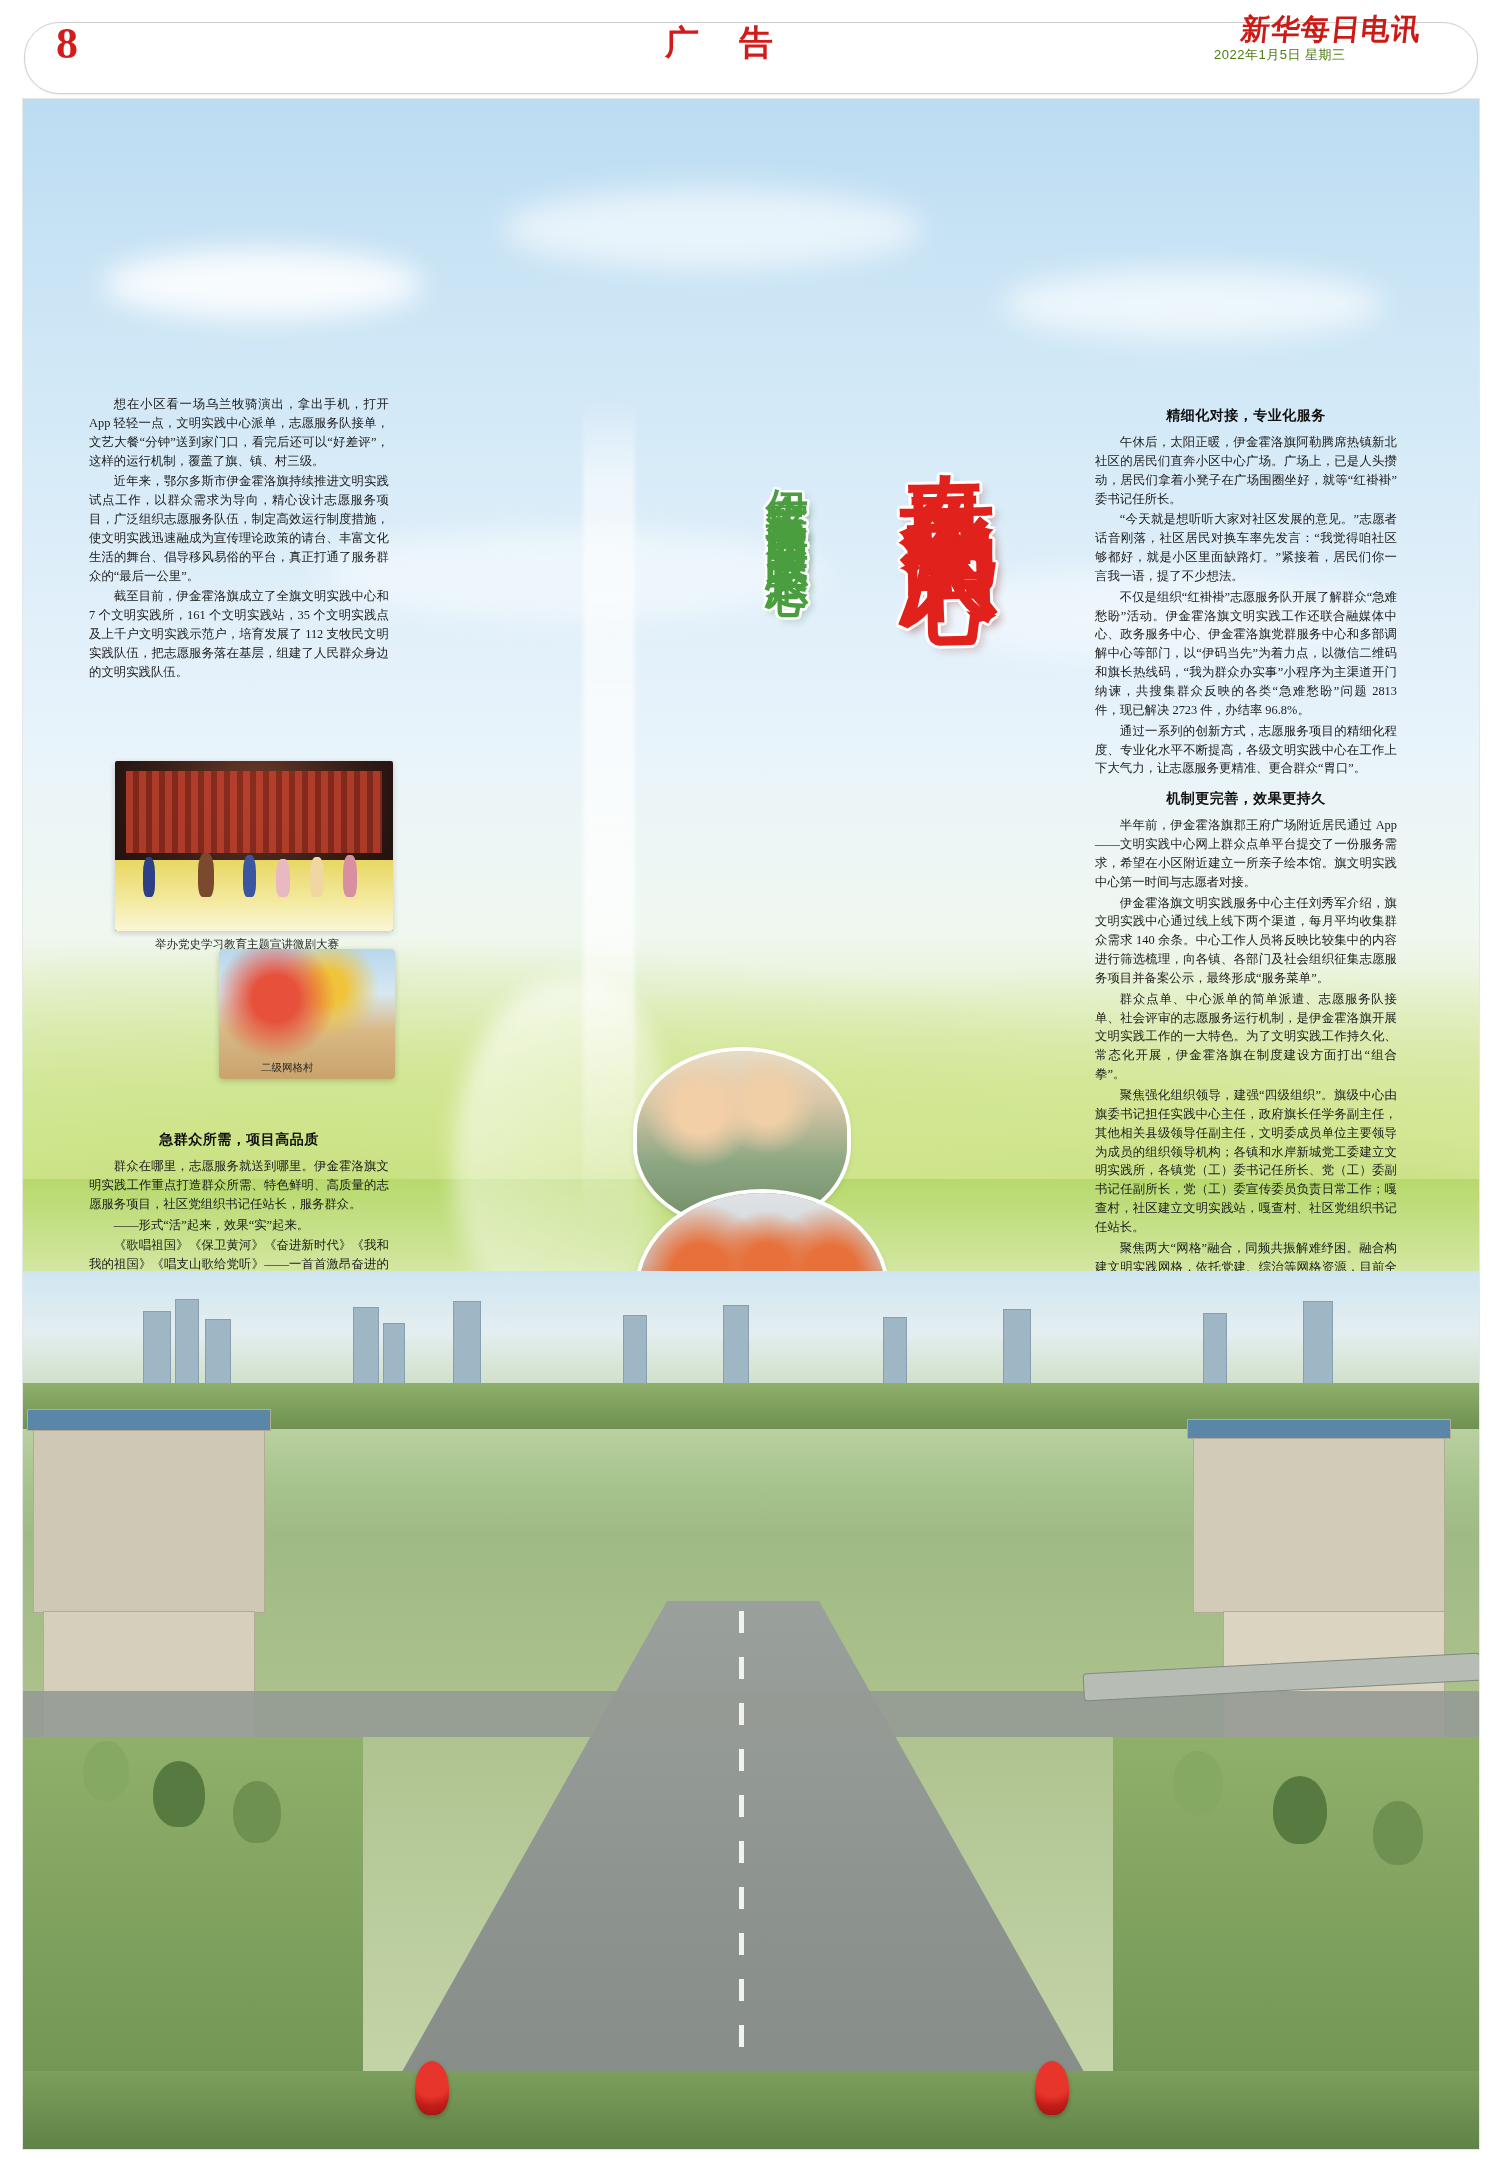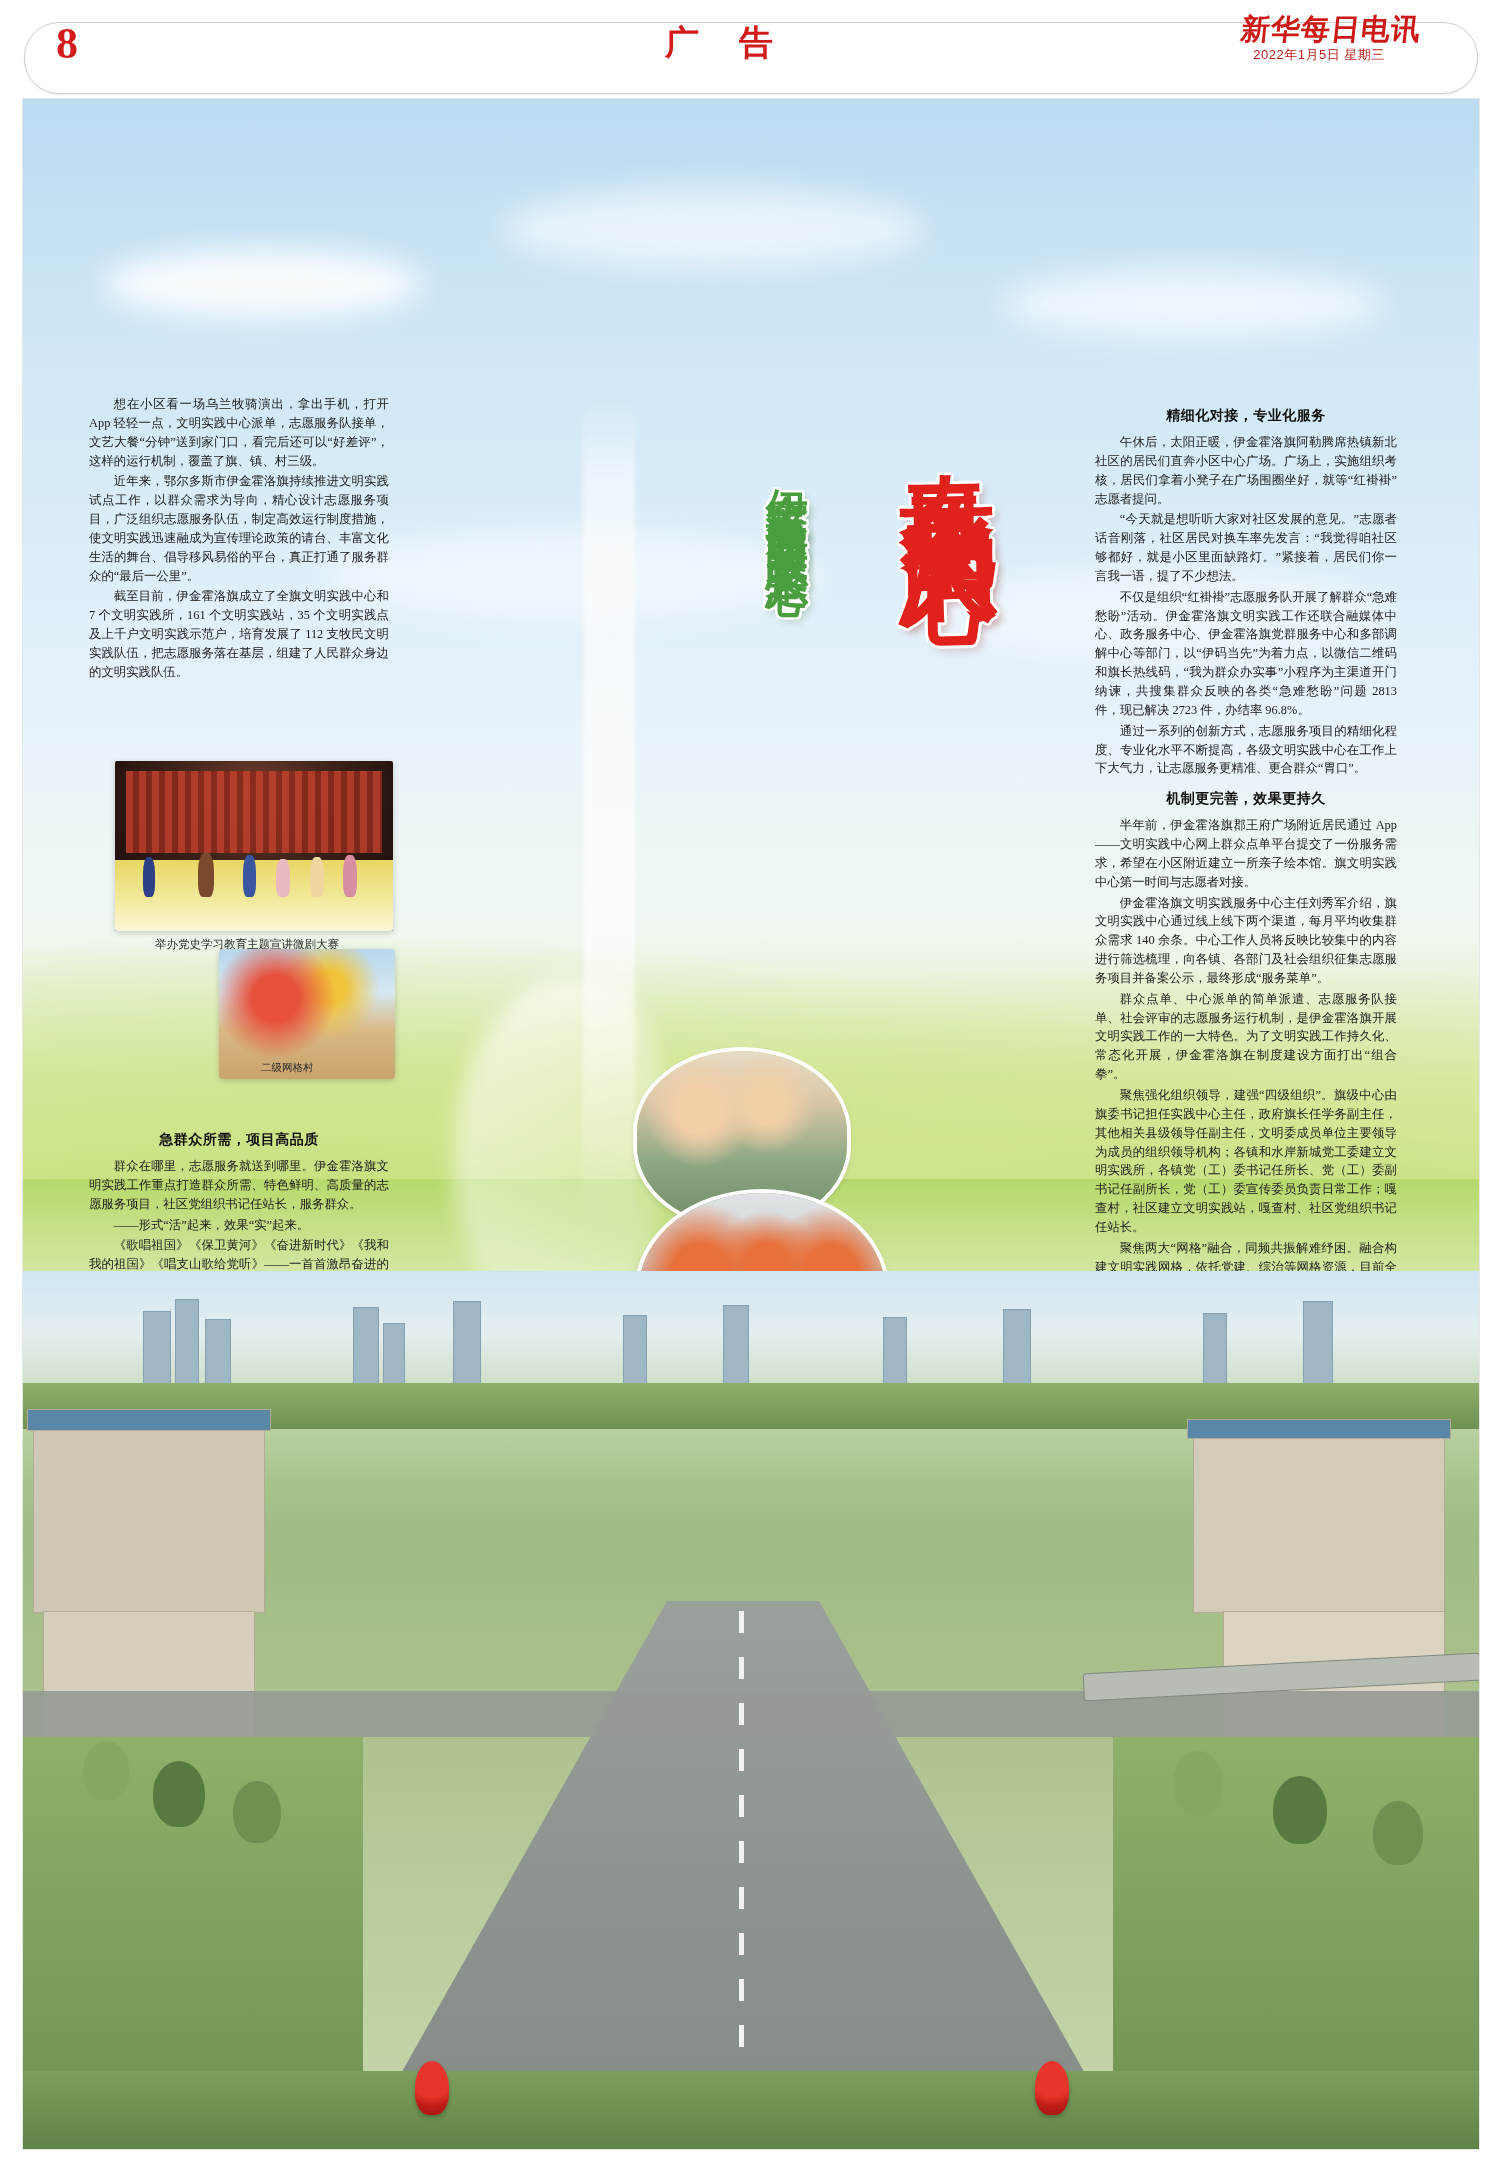--- a/index.html
+++ b/index.html
@@ -27,22 +27,22 @@
     font-family:"DejaVu Serif","Liberation Serif",serif;
     font-size:34px;font-weight:700;color:#d21b1b;letter-spacing:14px;
   }
   #paper-name{
     position:absolute;right:44px;top:10px;width:250px;text-align:center;
     font-size:29px;font-weight:700;color:#cc1a17;letter-spacing:1px;
     font-family:"DejaVu Serif","Liberation Serif",serif;
     transform:skewX(-6deg);
   }
   #paper-date{
-    position:absolute;right:56px;top:46px;width:250px;text-align:center;
-    font-size:13px;color:#b91c1c;letter-spacing:.5px;
+    position:absolute;right:36px;top:46px;width:250px;text-align:left;
+    font-size:13px;color:#4d7c0f;letter-spacing:.5px;
     font-family:"Liberation Sans",sans-serif;
   }
 
   
   #canvas{
     position:absolute;left:22px;top:98px;width:1456px;height:2050px;
     overflow:hidden;
     background:linear-gradient(#bcdcf2 0%,#cfe7f6 12%,#e2f0fa 26%,#eff7fc 38%,#f7fbfd 47%,#ffffff 54%,#ffffff 62%);
     border:1px solid #e6e6e6;
   }
@@ -254,21 +254,21 @@
   <div class="caption" style="left:238px;top:962px;font-size:10.5px;">二级网格村</div>
 
   <div class="photo" id="photo-train"></div>
   <div class="caption" style="left:670px;top:1124px;">亲子培训</div>
 
   <div class="photo" id="photo-sew"></div>
   <div class="caption" style="left:644px;top:1290px;">社区家政技能培训</div>
 
   <div class="col" id="col-right">
     <div class="subhead">精细化对接，专业化服务</div>
-    <p>午休后，太阳正暖，伊金霍洛旗阿勒腾席热镇新北社区的居民们直奔小区中心广场。广场上，实施组织考核，居民们拿着小凳子在广场围圈坐好，就等“红褂褂”志愿者提问。</p>
+    <p>午休后，太阳正暖，伊金霍洛旗阿勒腾席热镇新北社区的居民们直奔小区中心广场。广场上，已是人头攒动，居民们拿着小凳子在广场围圈坐好，就等“红褂褂”委书记任所长。</p>
     <p>“今天就是想听听大家对社区发展的意见。”志愿者话音刚落，社区居民对换车率先发言：“我觉得咱社区够都好，就是小区里面缺路灯。”紧接着，居民们你一言我一语，提了不少想法。</p>
     <p>不仅是组织“红褂褂”志愿服务队开展了解群众“急难愁盼”活动。伊金霍洛旗文明实践工作还联合融媒体中心、政务服务中心、伊金霍洛旗党群服务中心和多部调解中心等部门，以“伊码当先”为着力点，以微信二维码和旗长热线码，“我为群众办实事”小程序为主渠道开门纳谏，共搜集群众反映的各类“急难愁盼”问题 2813 件，现已解决 2723 件，办结率 96.8%。</p>
     <p>通过一系列的创新方式，志愿服务项目的精细化程度、专业化水平不断提高，各级文明实践中心在工作上下大气力，让志愿服务更精准、更合群众“胃口”。</p>
 
     <div class="subhead">机制更完善，效果更持久</div>
     <p>半年前，伊金霍洛旗郡王府广场附近居民通过 App ——文明实践中心网上群众点单平台提交了一份服务需求，希望在小区附近建立一所亲子绘本馆。旗文明实践中心第一时间与志愿者对接。</p>
     <p>伊金霍洛旗文明实践服务中心主任刘秀军介绍，旗文明实践中心通过线上线下两个渠道，每月平均收集群众需求 140 余条。中心工作人员将反映比较集中的内容进行筛选梳理，向各镇、各部门及社会组织征集志愿服务项目并备案公示，最终形成“服务菜单”。</p>
     <p>群众点单、中心派单的简单派遣、志愿服务队接单、社会评审的志愿服务运行机制，是伊金霍洛旗开展文明实践工作的一大特色。为了文明实践工作持久化、常态化开展，伊金霍洛旗在制度建设方面打出“组合拳”。</p>
     <p>聚焦强化组织领导，建强“四级组织”。旗级中心由旗委书记担任实践中心主任，政府旗长任学务副主任，其他相关县级领导任副主任，文明委成员单位主要领导为成员的组织领导机构；各镇和水岸新城党工委建立文明实践所，各镇党（工）委书记任所长、党（工）委副书记任副所长，党（工）委宣传委员负责日常工作；嘎查村，社区建立文明实践站，嘎查村、社区党组织书记任站长。</p>
     <p>聚焦两大“网格”融合，同频共振解难纾困。融合构建文明实践网格，依托党建、综治等网格资源，目前全旗共划分一级网格（镇）7 个，二级网格村（社区）160 个，三级网格 363 个），一网融合构建伊金霍洛旗文明实践网格，培训教育网格员转化为文明实践志愿者，一体开展群众需求的摸排分析，开展有针对性的文明实践项目活动，及时化解群众实际困难、解答群众急切需求。</p>

